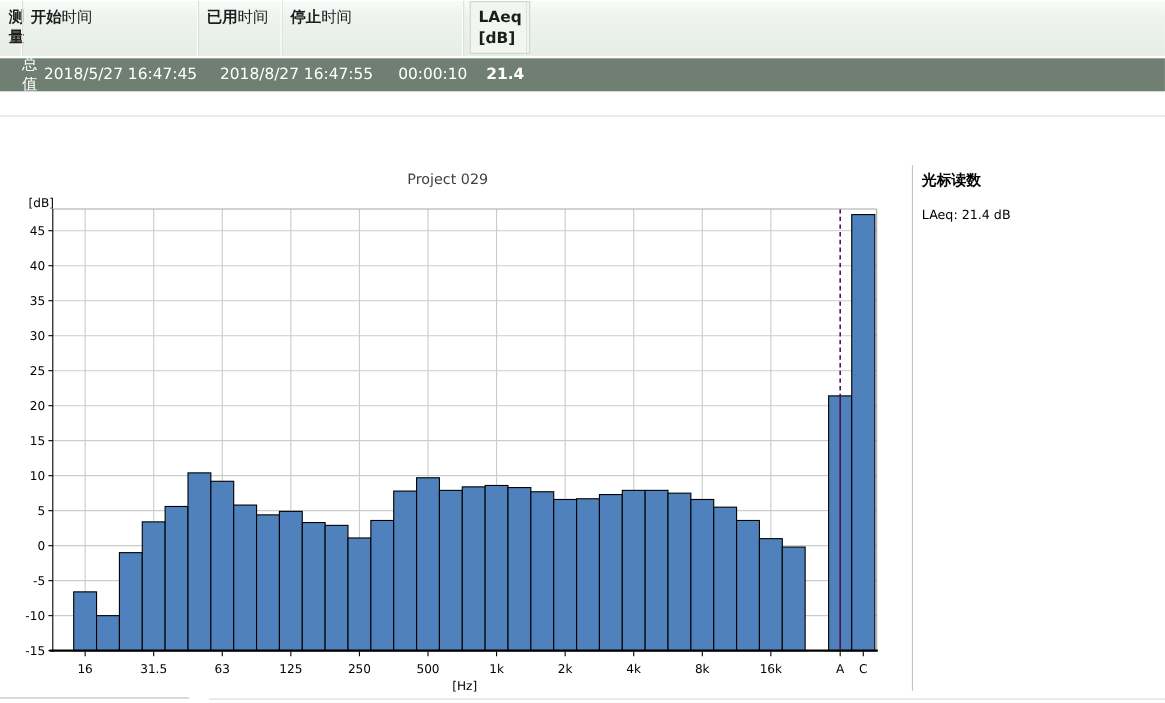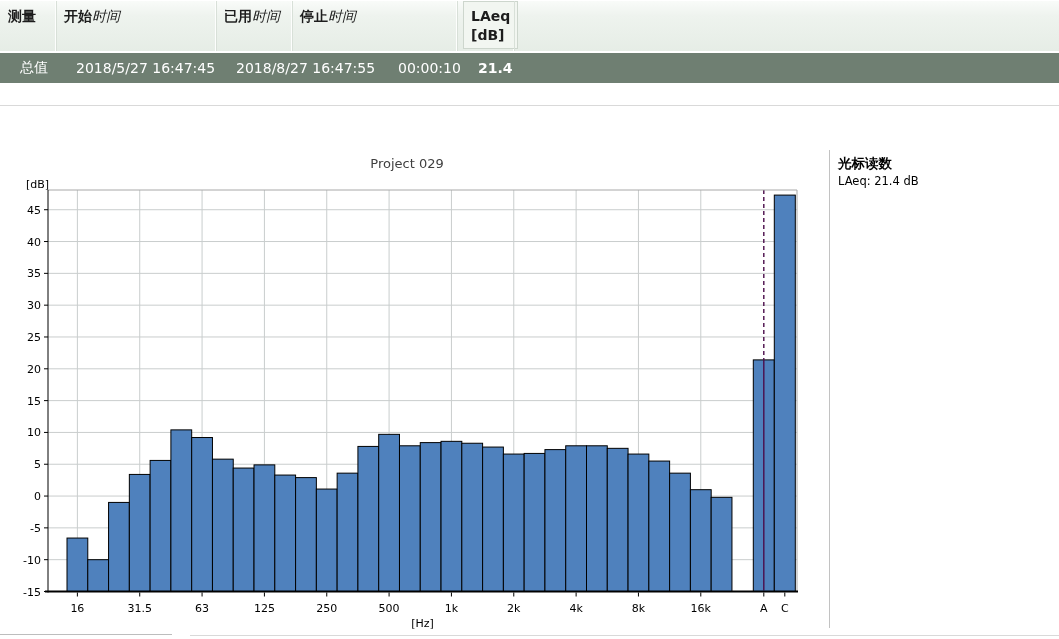--- a/index.html
+++ b/index.html
@@ -4,43 +4,43 @@
 <style>
   html,body{margin:0;padding:0;}
   body{width:1059px;height:639px;background:#fff;font-family:"DejaVu Sans","Liberation Sans",sans-serif;position:relative;overflow:hidden;}
   .stage{position:absolute;inset:0;width:1059px;height:639px;}
 
   
   .mtable{position:absolute;left:0;top:0;width:1059px;}
   .mhead{display:flex;height:50px;background:linear-gradient(#f9fbf9 0%,#eef3ee 30%,#e6ede6 100%);border-top:1px solid #fff;}
   .mhead .cell{box-sizing:border-box;padding:6px 0 0 8px;font-size:14px;color:#1d1d1d;border-right:1px solid #fdfefd;box-shadow:1px 0 0 #d8e0d8 inset;line-height:18px;}
   .mhead .cell:first-child{box-shadow:none;}
-  .c1{width:56px;} .c2{width:160px;} .c3{width:165px;} .c4{width:76px;} .c5{width:57px;} .cfill{flex:1;border-right:none!important;}
-  .hb{font-weight:bold;} .hr{font-weight:normal;font-style:italic;}
+  .c1{width:20px;} .c2{width:160px;} .c3{width:165px;} .c4{width:76px;} .c5{width:57px;} .cfill{flex:1;border-right:none!important;}
+  .hb{font-weight:bold;} .hr{font-weight:normal;}
   .laeq-box{box-sizing:border-box;margin:-4px 4px 0 -2px;width:55px;height:48px;background:#f2f6f1;border:1px solid #cdd6cd;padding:5px 0 0 7px;font-weight:bold;font-size:14px;line-height:19px;color:#1d1d1d;}
   .mrow{display:flex;height:30px;background:#6f7f72;color:#fff;font-size:14px;align-items:center;margin-top:2px;padding-left:12px;}
   .mrow .cell{box-sizing:border-box;padding-left:8px;}
   .mrow .c4{padding-left:5px;} .mrow .c5{padding-left:9px;font-weight:bold;}
 
   .hdivider{position:absolute;left:0;top:105px;width:1059px;height:1px;background:#d9d9d9;}
 
   
   .filterbar{position:absolute;left:0;top:118px;width:830px;height:36px;}
   .flabel{position:absolute;top:7px;font-size:14px;font-weight:bold;color:#2b2b2b;}
   .flabel.l1{left:30px;} .flabel.l2{left:190px;}
   .select{position:absolute;top:5px;width:77px;height:24px;box-sizing:border-box;background:linear-gradient(#f7f9f5,#eef2ea);border:1px solid #b7bdb2;border-radius:2px;cursor:pointer;}
   .select.s1{left:104px;} .select.s2{left:248px;}
   .select svg{position:absolute;right:7px;top:8px;}
 
   
   .chart-title{position:absolute;left:48px;top:156px;width:718px;text-align:center;font-size:13px;font-weight:normal;color:#404040;}
   .panel-divider{position:absolute;left:829px;top:150px;width:1px;height:478px;background:#c2c2c2;}
   .cursor-panel{position:absolute;left:838px;top:155px;width:215px;}
   .cursor-title{font-size:13.5px;font-weight:bold;color:#000;}
-  .cursor-reading{font-size:11.5px;color:#000;margin-top:1px;}
+  .cursor-reading{font-size:11.5px;color:#000;margin-top:15px;}
   svg text{font-family:"DejaVu Sans","Liberation Sans",sans-serif;}
 
   .bline1{position:absolute;left:0;top:634px;width:172px;height:1px;background:#bdbdbd;}
   .bline2{position:absolute;left:190px;top:635px;width:869px;height:1px;background:#d9d9d9;}
 </style>
 </head>
 <body>
 
 <div class="stage">
 

